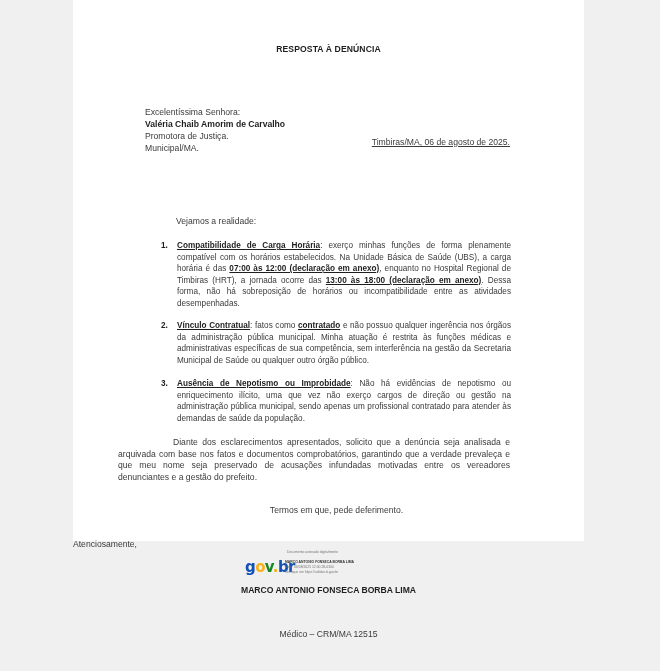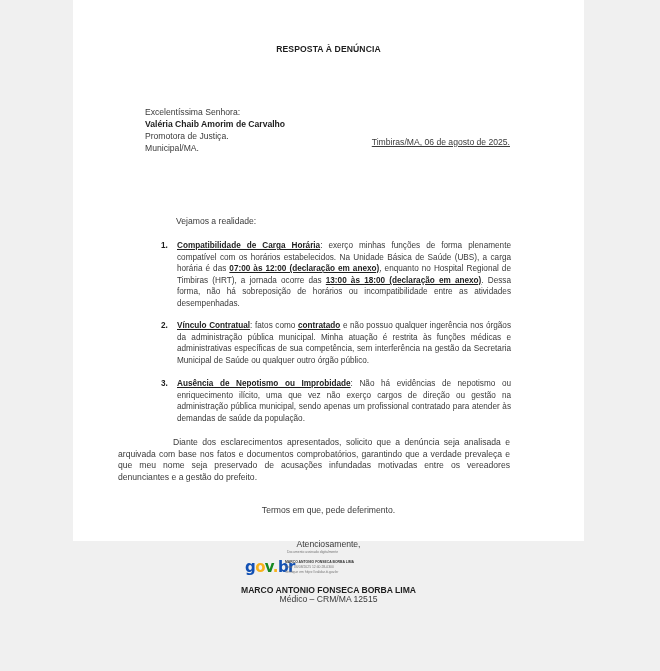--- a/index.html
+++ b/index.html
@@ -21,35 +21,35 @@
   .indent { text-indent:55px; }
   .look { left:103px; top:216px; font-size:8.6px;text-align:right; }
   .item { left:88px; width:350px; white-space:normal; font-size:8.2px; line-height:11.6px; text-align:justify; }
   .item .num { position:absolute; left:0; top:0; font-weight:bold; color:#1e1e1e; }
   .item .txt { margin-left:16px; display:block; }
   .item b { color:#1e1e1e;text-decoration:underline; }
   .i1 { top:240px; }
   .i2 { top:320px; }
   .i3 { top:378px; }
   .p2 { left:45px; width:392px; top:437px; }
-  .closing { left:0; width:511px; text-align:center; top:505px; font-size:8.6px; }
-  .regards { left:0; width:511px; text-align:center; top:539px; font-size:8.6px; }
+  .closing { left:8px; width:511px; text-align:center; top:505px; font-size:8.6px; }
+  .regards { left:0; width:511px; text-align:left; top:539px; font-size:8.6px; }
   .sigblock { left:172px; top:550px; width:200px; height:30px; }
   .govbr { position:absolute; left:0; top:8px; font-weight:bold; font-size:15px; letter-spacing:-0.6px; font-family:"DejaVu Sans", sans-serif; }
   .govbr .g { color:#1351b4; }
   .govbr .o { color:#f8b21c; }
   .govbr .v { color:#168821; }
   .govbr .br { color:#1351b4; }
   .sigsmall { position:absolute; font-size:3.4px; color:#777; white-space:nowrap; }
   .sig-top { left:40px; top:0px; }
   .sig-name { left:40px; top:10px; color:#333; font-weight:bold; }
   .sig-date { left:40px; top:15px; }
   .sig-verify { left:40px; top:20px; }
   .signame { left:0; width:511px; text-align:center; top:585px; font-weight:bold; font-size:8.6px; color:#1e1e1e; }
-  .sigrole { left:0; width:511px; text-align:center; top:594px; font-size:8.6px; }
+  .sigrole { left:0; width:511px; text-align:center; top:629px; font-size:8.6px; }
 </style>
 </head>
 <body>
 
 <div class="page">
 
   <div class="abs title">RESPOSTA À DENÚNCIA</div>
 
   <div class="abs addr" style="top:107px;">Excelentíssima Senhora:</div>
   <div class="abs addr b" style="top:119px;font-weight:bold;color:#1e1e1e;">Valéria Chaib Amorim de Carvalho</div>

